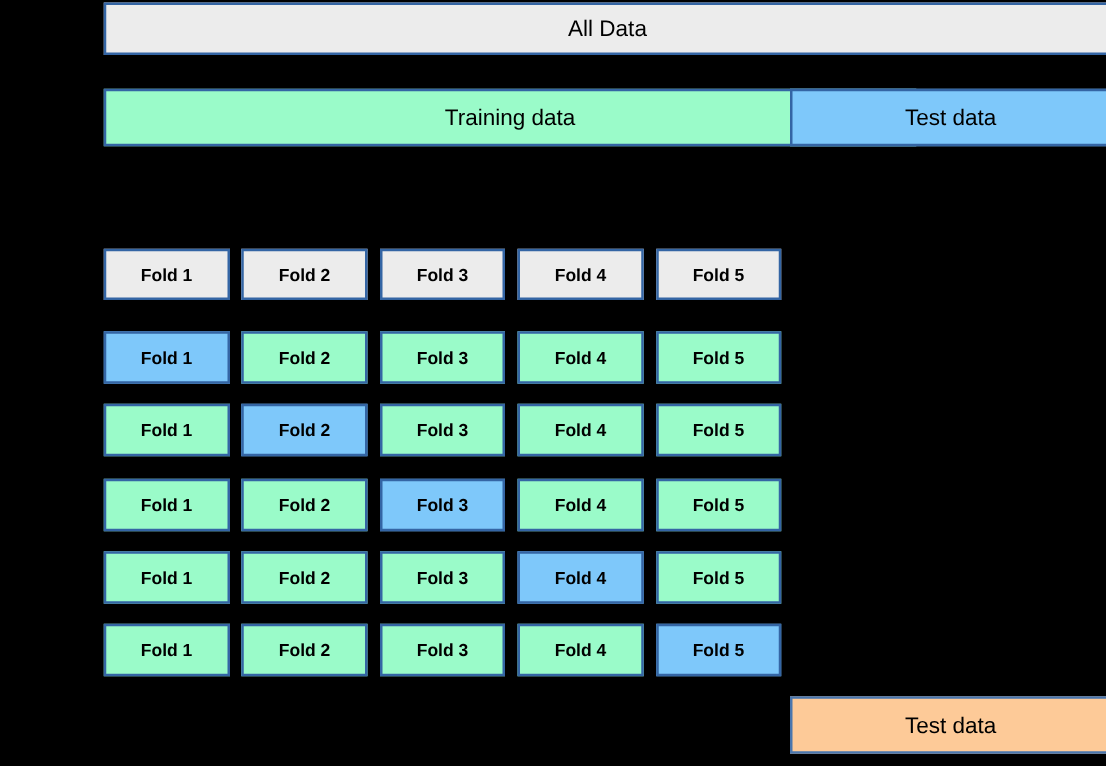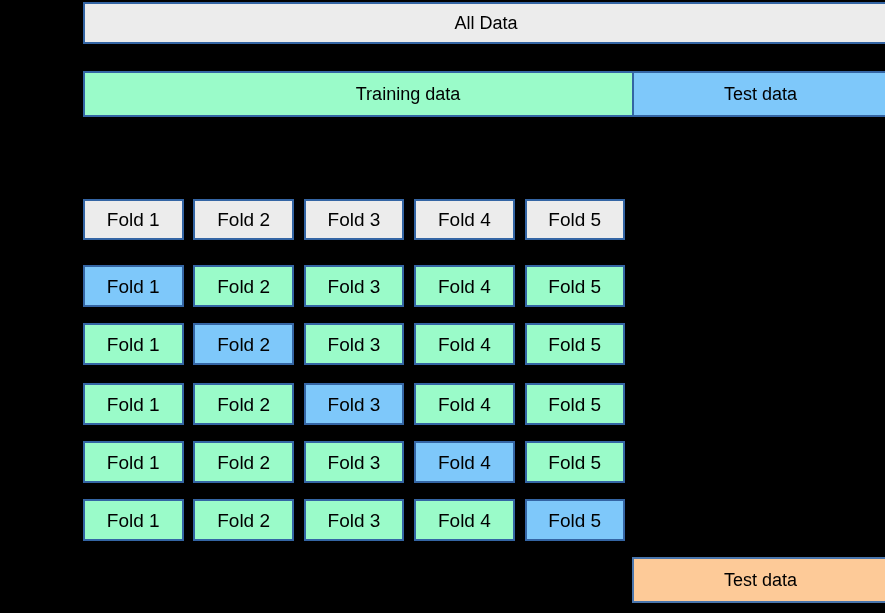--- a/index.html
+++ b/index.html
@@ -45,21 +45,22 @@
     left: 83px;
     width: 542px;
     height: 42px;
     display: flex;
     justify-content: space-between;
   }
   .fold-row .cell {
     position: static;
     width: 100.5px;
     height: 100%;
-    font-size: 19px;
+    font-size: 14px;
+    font-weight: bold;
   }
   .header-row { top: 199px; height: 41px; }
   .row-0 { top: 265px; }
   .row-1 { top: 323px; }
   .row-2 { top: 383px; }
   .row-3 { top: 441px; }
   .row-4 { top: 499px; }
 
   
   .test-data-final { left: 632px; top: 557px; right: -4px; height: 46px; }

